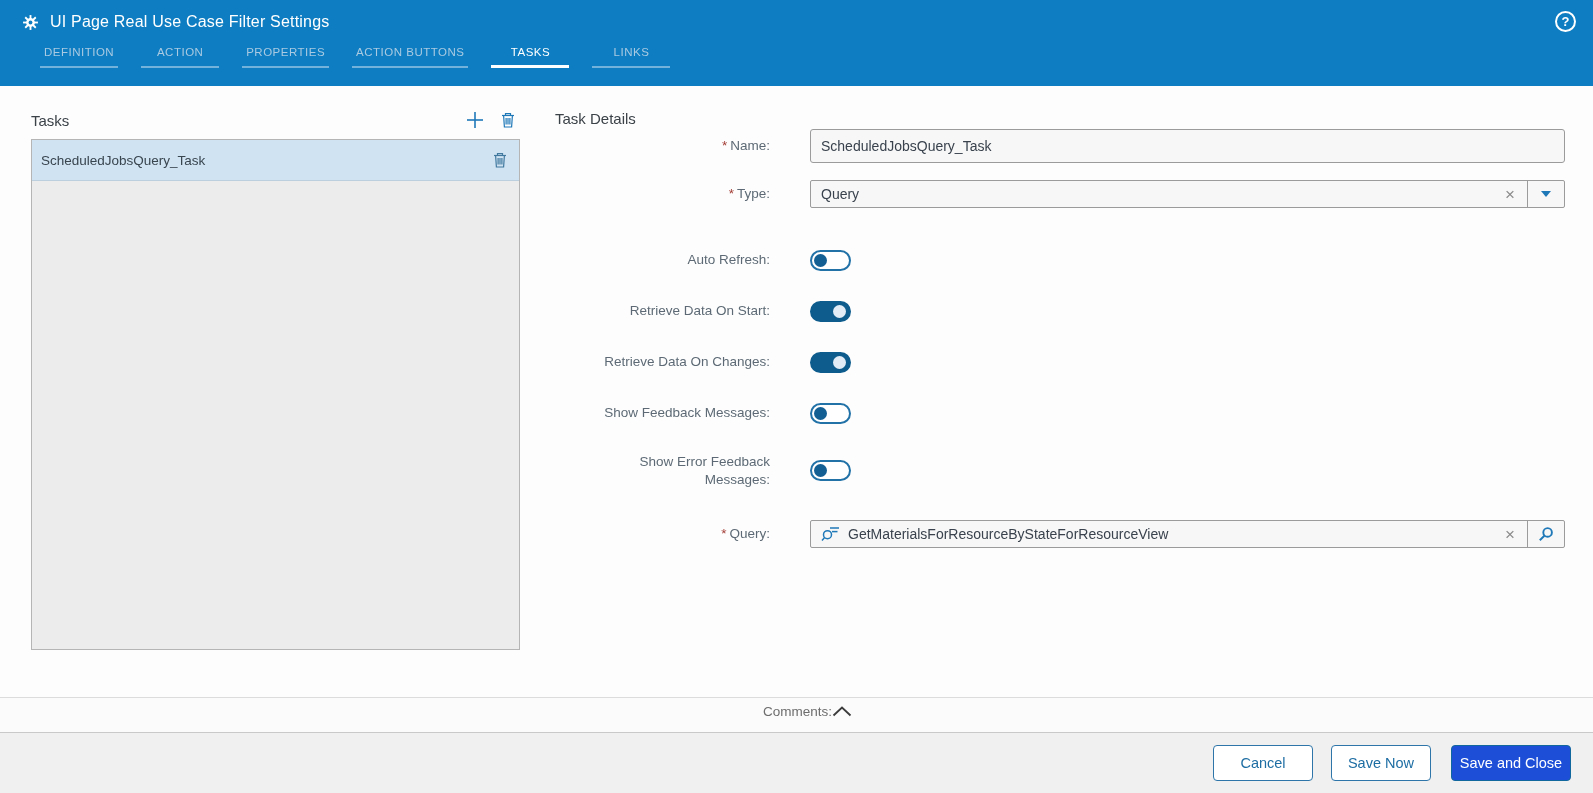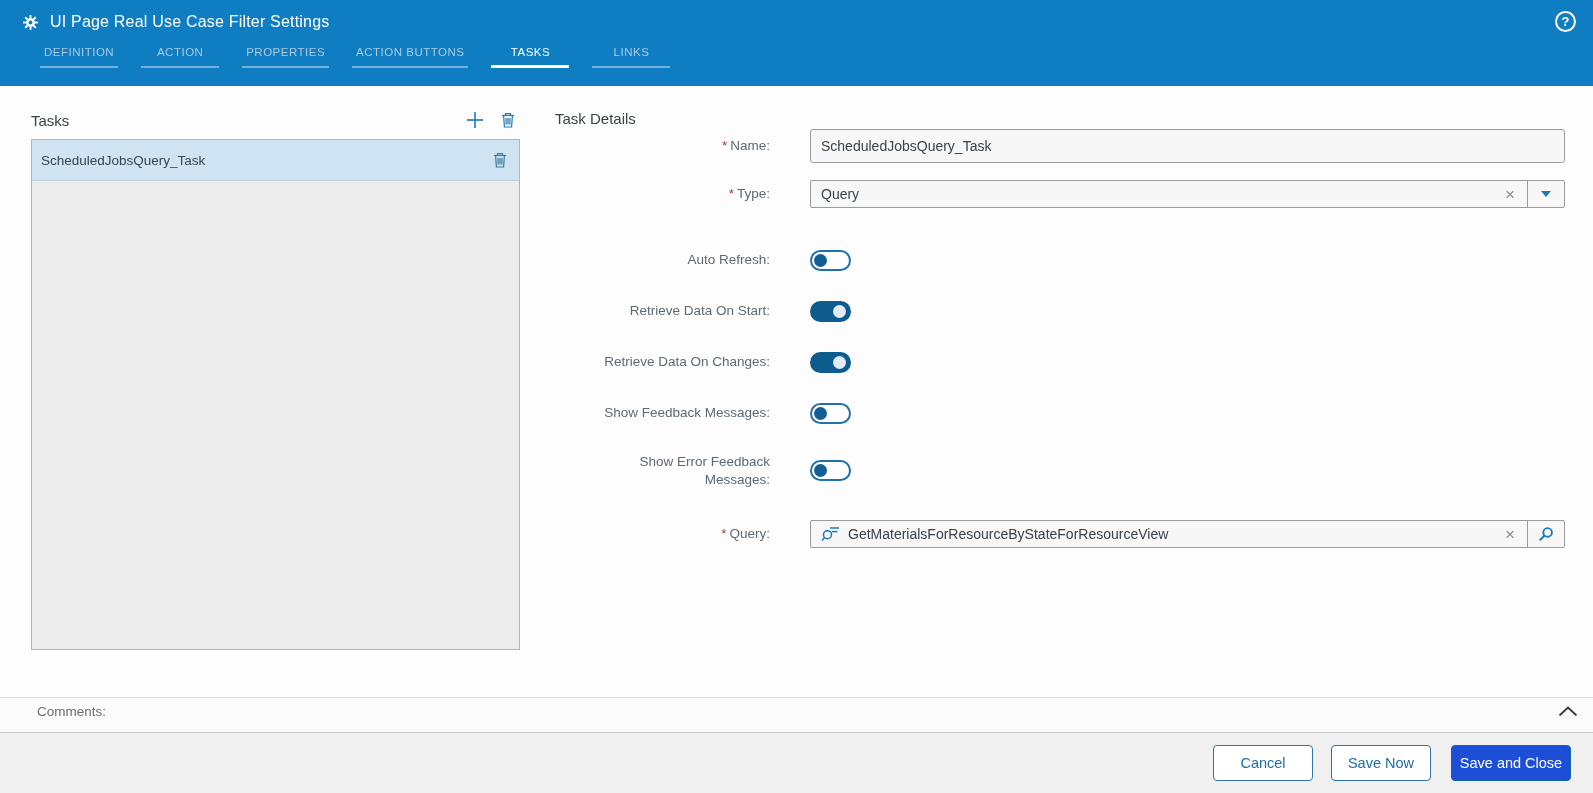--- a/index.html
+++ b/index.html
@@ -70,21 +70,21 @@
   
   .toggle { width:41px; height:21px; border-radius:11px; position:relative; background:#fff; border:2px solid #2272a8; cursor:pointer; flex:0 0 auto; }
   .toggle .knob { position:absolute; left:2px; top:2px; width:13px; height:13px; border-radius:50%; background:#135f94; }
   .toggle.on { background:#0d5c8d; border-color:#0d5c8d; }
   .toggle.on .knob { left:auto; right:3px; background:#e2ecf6; }
 
   
   .comments-bar {
     position:absolute; left:0; right:0; bottom:60px; height:36px; background:#fbfbfb;
     border-top:1px solid #dcdcdc; border-bottom:1px solid #c9c9c9;
-    display:flex; align-items:center; justify-content:space-between; padding:0 15px 8px 37px;
+    display:flex; align-items:center; justify-content:center; padding:0 15px 8px 37px;
     color:#6d6d6d; font-size:13.5px;
   }
   .collapse-btn { cursor:pointer; display:flex; align-items:center; }
 
   
   .footer {
     position:absolute; left:0; right:0; bottom:0; height:60px; background:#f0f0f0;
     display:flex; align-items:center; justify-content:flex-end; padding-right:22px;
   }
   .btn { height:36px; border-radius:4px; font-size:14.5px; font-family:inherit; cursor:pointer; }

